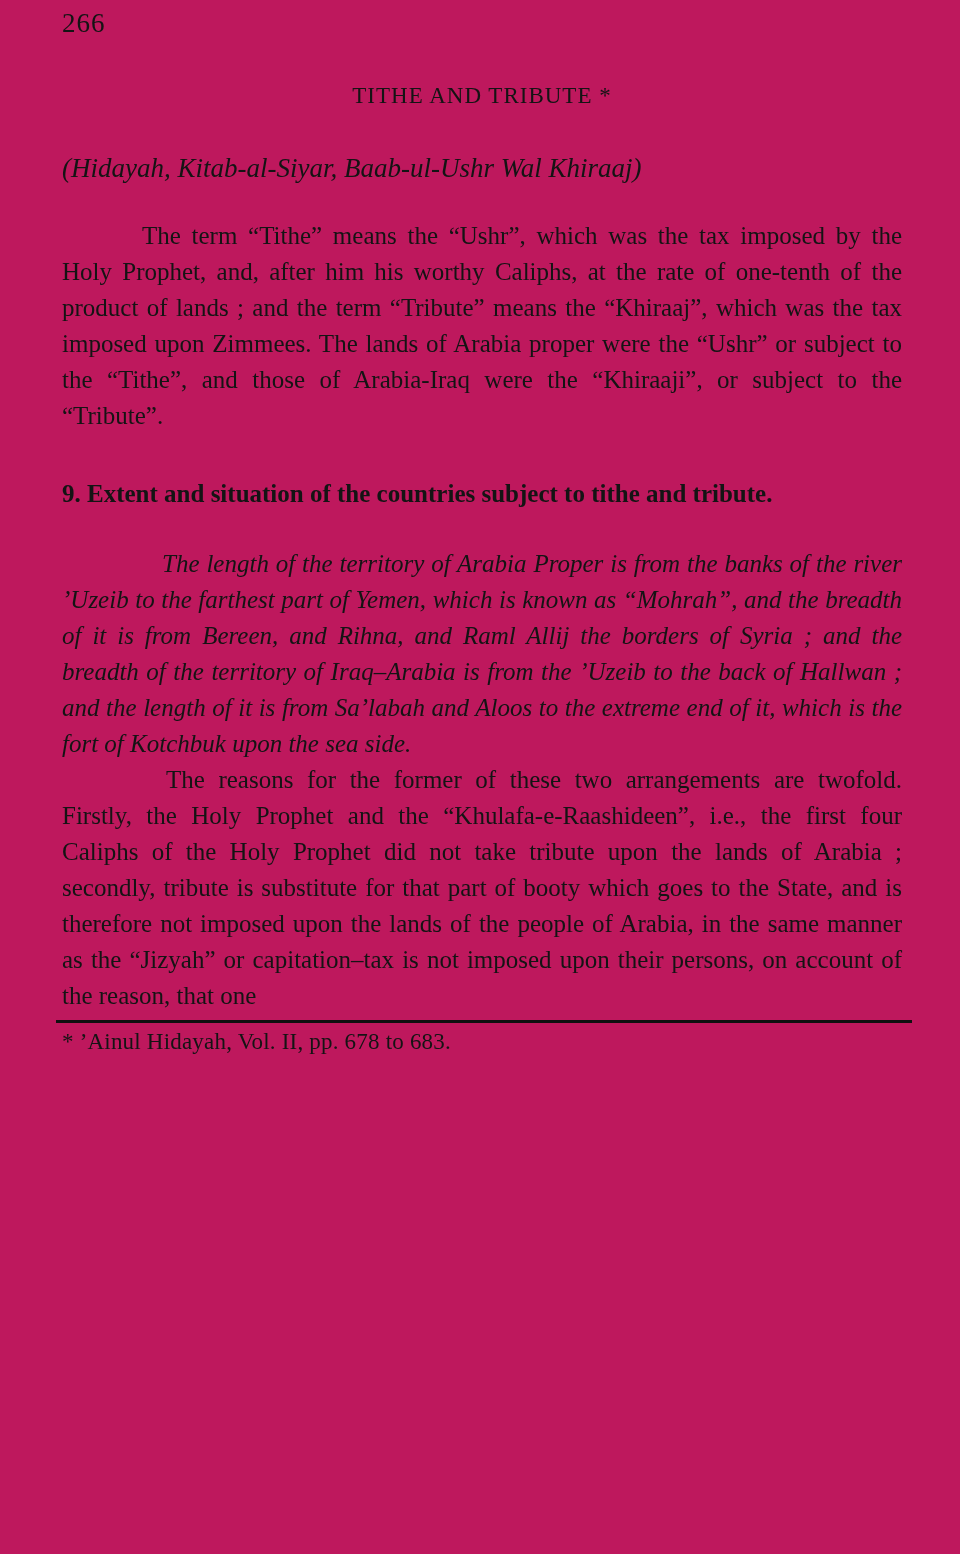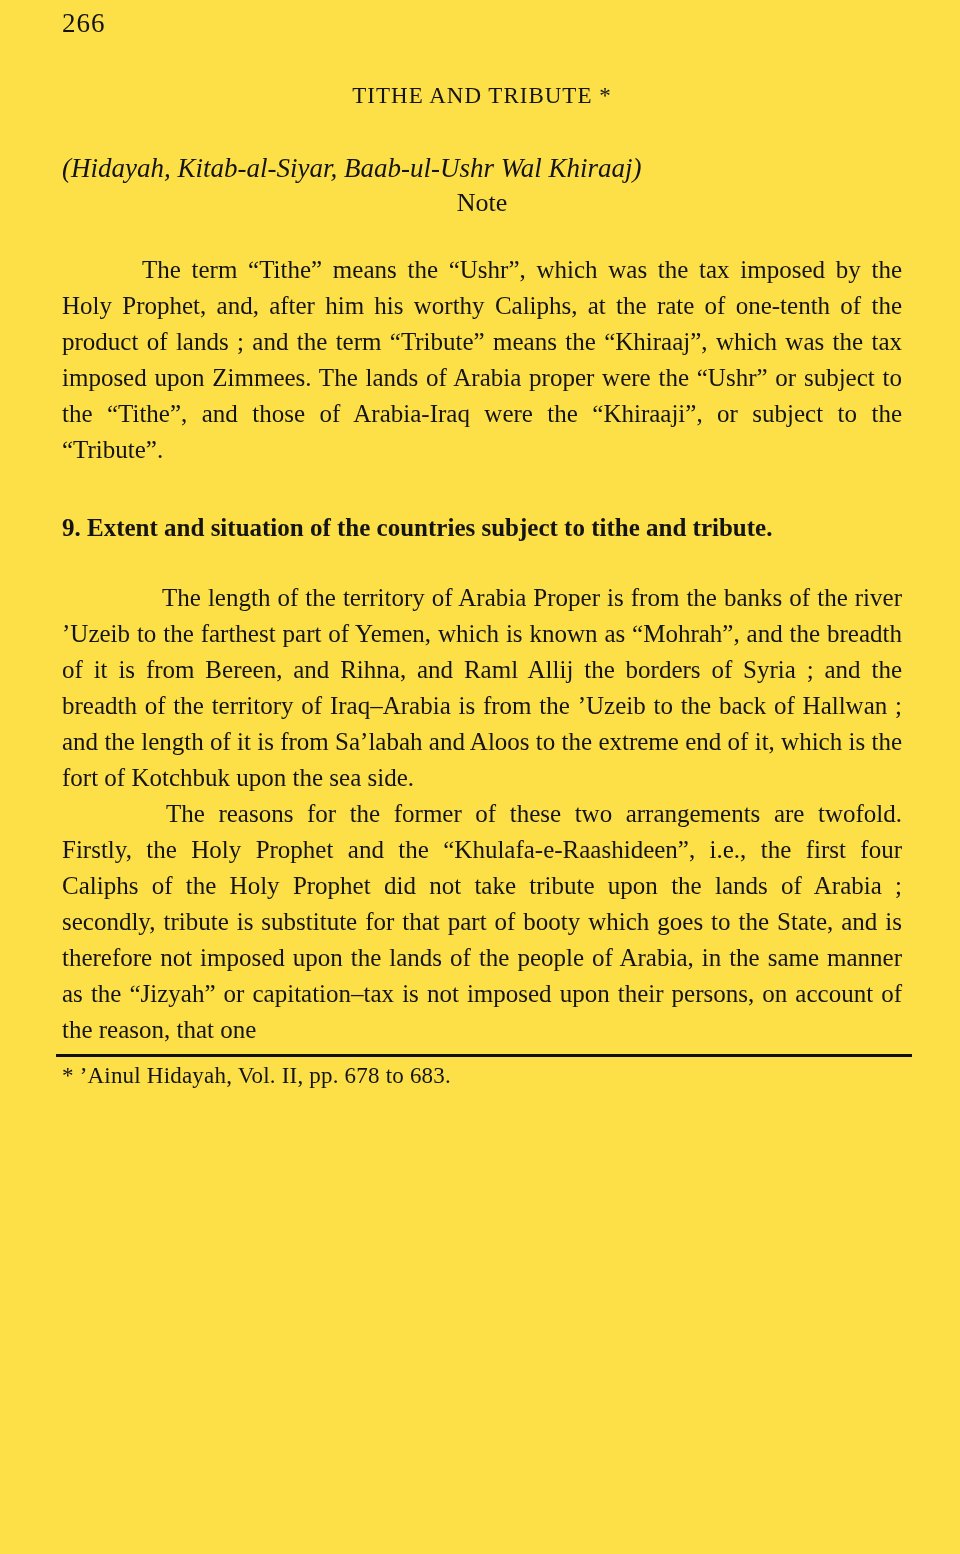--- a/index.html
+++ b/index.html
@@ -5,21 +5,21 @@
   html, body {
     margin: 0;
     padding: 0;
     background: #e8e8e8;
   }
   .page {
     position: relative;
     width: 960px;
     height: 1554px;
     margin: 0 auto;
-    background: #fde047;
+    background: #be185d;
     color: #141414;
     font-family: "Liberation Serif", "DejaVu Serif", serif;
     box-sizing: border-box;
     padding: 8px 58px 20px 62px;
     overflow: hidden;
   }
   .page-number {
     font-size: 27px;
     letter-spacing: 1px;
     text-align: left;
@@ -56,20 +56,21 @@
     line-height: 36px;
     text-align: justify;
   }
   .par-1 {
     margin-top: 34px;
     text-indent: 80px;
   }
   .par-2 {
     margin-top: 34px;
     text-indent: 100px;
+    font-style: italic;
   }
   .par-3 {
     margin-top: 0;
     text-indent: 104px;
   }
   .section-heading {
     margin: 42px 0 0 0;
     font-size: 25px;
     line-height: 36px;
     font-weight: bold;
@@ -92,21 +93,20 @@
 
 <div class="page">
 
   <div class="page-number">266</div>
 
 
   <h2 class="chapter-title">TITHE AND TRIBUTE *</h2>
 
   <div class="source-line">(Hidayah, Kitab-al-Siyar, Baab-ul-Ushr Wal Khiraaj)</div>
 
-  <div class="note-label">Note</div>
 
   <p class="body-par par-1">The term “Tithe” means the “Ushr”, which was the tax imposed by the Holy Prophet, and, after him his worthy Caliphs, at the rate of one-tenth of the product of lands ; and the term “Tribute” means the “Khiraaj”, which was the tax imposed upon Zimmees. The lands of Arabia proper were the “Ushr” or subject to the “Tithe”, and those of Arabia-Iraq were the “Khiraaji”, or subject to the “Tribute”.</p>
 
   <h3 class="section-heading">9.  Extent and situation of the countries subject to tithe and tribute.</h3>
 
   <p class="body-par par-2">The length of the territory of Arabia Proper is from the banks of the river ’Uzeib to the farthest part of Yemen, which is known as “Mohrah”, and the breadth of it is from Bereen, and Rihna, and Raml Allij the borders of Syria ; and the breadth of the territory of Iraq–Arabia is from the ’Uzeib to the back of Hallwan ; and the length of it is from Sa’labah and Aloos to the extreme end of it, which is the fort of Kotchbuk upon the sea side.</p>
 
   <p class="body-par par-3">The reasons for the former of these two arrangements are twofold. Firstly, the Holy Prophet and the “Khulafa-e-Raashideen”, i.e., the first four Caliphs of the Holy Prophet did not take tribute upon the lands of Arabia ; secondly, tribute is substitute for that part of booty which goes to the State, and is therefore not imposed upon the lands of the people of Arabia, in the same manner as the “Jizyah” or capitation–tax is not imposed upon their persons, on account of the reason, that one</p>
 
   <hr class="footnote-rule">

